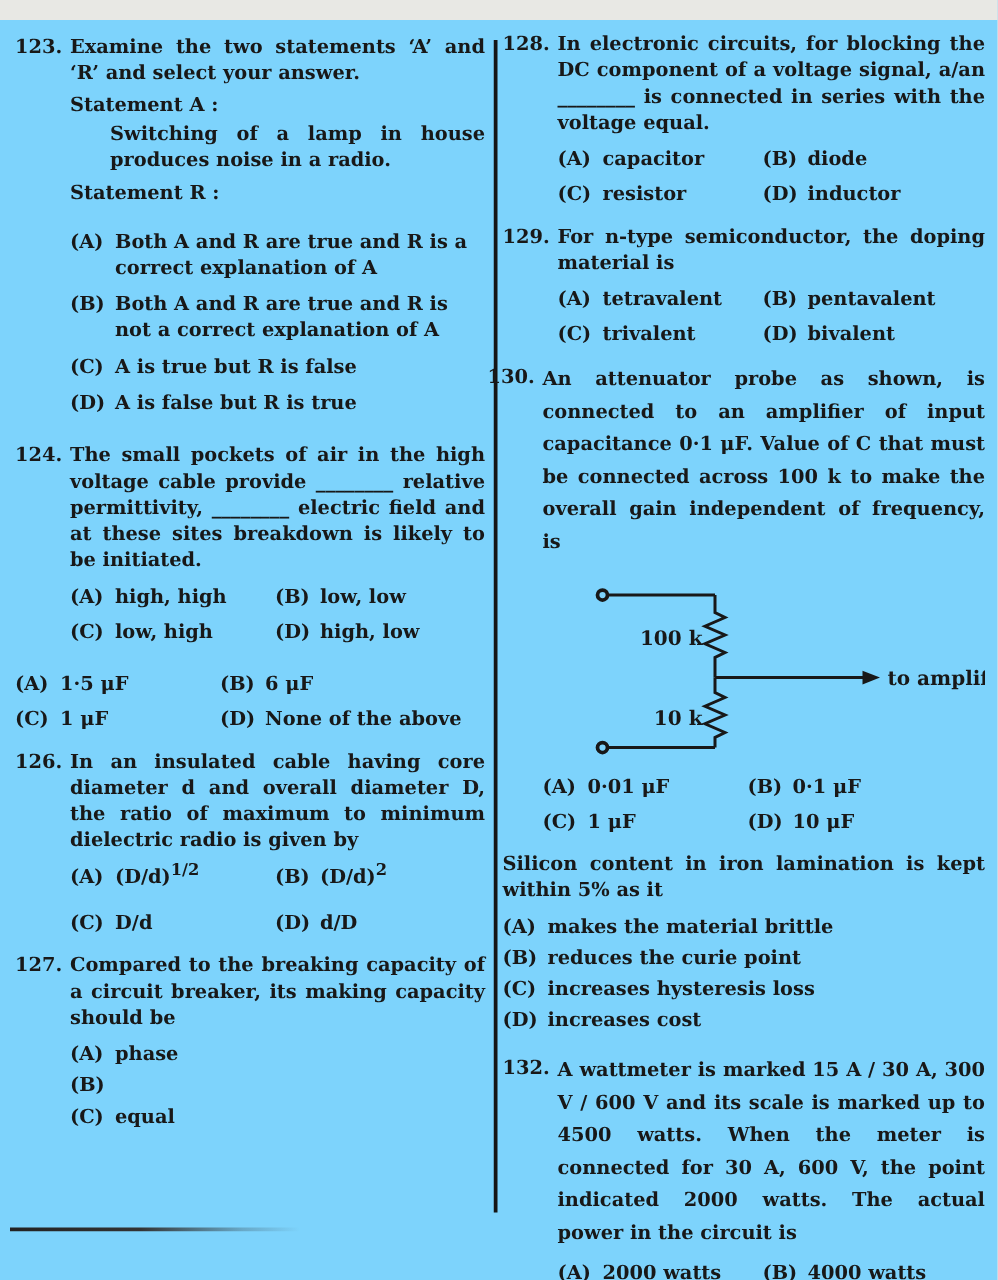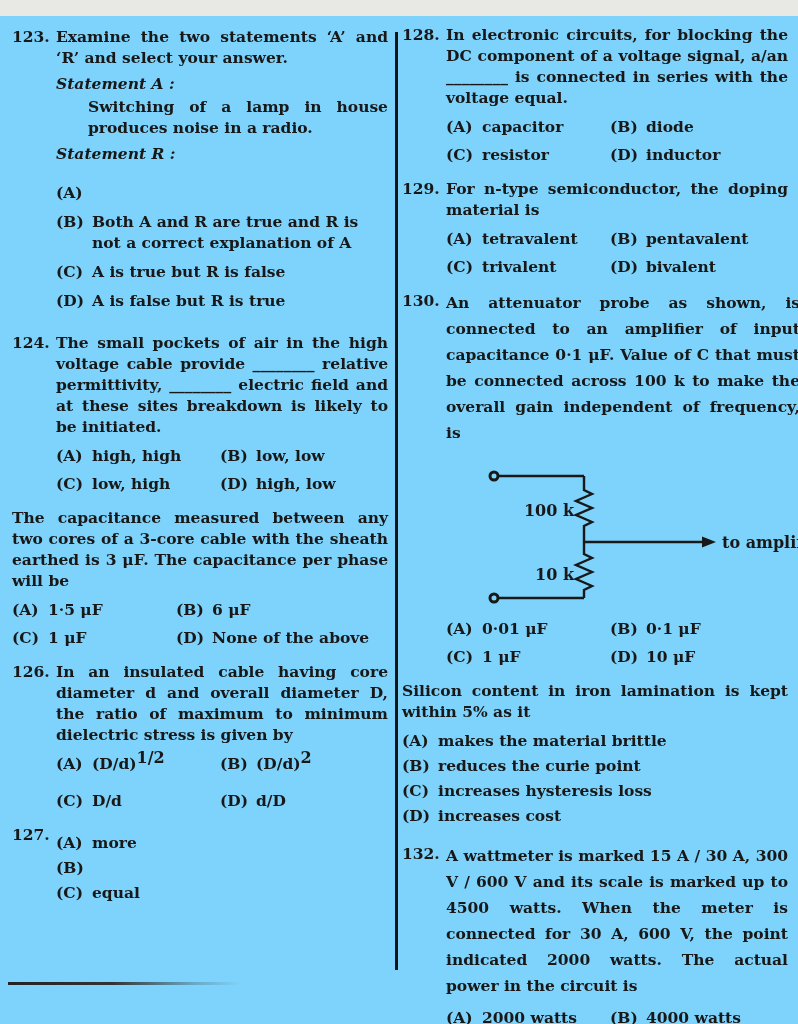--- a/index.html
+++ b/index.html
@@ -24,37 +24,37 @@
     position:absolute; left:8px; top:966px;
     width:232px; height:3px;
     background:linear-gradient(to right,#222 0%,#333 45%,rgba(40,40,40,0.25) 80%,transparent 100%);
   }
 
   .q { display:flex; margin-bottom:13px; }
   .qnum { width:44px; flex-shrink:0; font-size:15.5px; line-height:21px; }
   .qbody { flex:1; font-size:15.5px; line-height:21px; text-align:justify; }
   .qbody.loose { line-height:26px; }
 
-  .stmt-label { font-style:italic; margin:5px 0 2px 0; }
+  .stmt-label { margin:5px 0 2px 0; }
   .stmt-text  { margin:0 0 3px 32px; text-align:justify; }
 
   .opts { margin-top:8px; }
   .opts-gap-lg { margin-top:18px; }
   .opt { display:flex; text-align:left; }
   .olab { width:36px; flex-shrink:0; }
   .otext { flex:1; }
   .opts.one .opt { margin-bottom:8px; }
   .opts.one.tight .opt { margin-bottom:4px; }
   .opts.two {
     display:grid;
     grid-template-columns:162px 1fr;
     row-gap:7px; column-gap:2px;
   }
   .opts.two.roomy { row-gap:16px; }
-  sup { font-size:16px; line-height:0; }
+  sup { font-size:13px; line-height:0; }
 
   .figure-wrap { margin:12px 0 4px 34px; }
   svg.circuit { display:block; }
   svg.circuit text {
     font-family:"DejaVu Serif","Liberation Serif",serif;
     font-weight:700; font-size:16px; fill:#181818;
   }
 </style>
 </head>
 <body>
@@ -69,20 +69,21 @@
     <div class="q">
       <div class="qnum">123.</div>
       <div class="qbody">
         <div>Examine the two statements ‘A’ and ‘R’ and select your answer.</div>
         <div class="stmt-label">Statement A :</div>
         <div class="stmt-text">Switching of a lamp in house produces noise in a radio.</div>
         <div class="stmt-label">Statement R :</div>
         <div class="opts one opts-gap-lg">
           <div class="opt">
               <span class="olab">(A)</span>
+              <span class="otext">Both A and R are true and R is a correct explanation of A</span>
             </div>
           <div class="opt">
               <span class="olab">(B)</span>
               <span class="otext">Both A and R are true and R is not a correct explanation of A</span>
             </div>
           <div class="opt">
               <span class="olab">(C)</span>
               <span class="otext">A is true but R is false</span>
             </div>
           <div class="opt">
@@ -113,21 +114,20 @@
           <div class="opt">
               <span class="olab">(D)</span>
               <span class="otext">high, low</span>
             </div>
         </div>
       </div>
     </div>
 
     <div class="q">
       <div class="qbody">
-        <div>The capacitance measured between any two cores of a 3-core cable with the sheath earthed is 3 μF. The capacitance per phase will be</div>
         <div class="opts two">
           <div class="opt">
               <span class="olab">(A)</span>
               <span class="otext">1·5 μF</span>
             </div>
           <div class="opt">
               <span class="olab">(B)</span>
               <span class="otext">6 μF</span>
             </div>
           <div class="opt">
@@ -138,21 +138,21 @@
               <span class="olab">(D)</span>
               <span class="otext">None of the above</span>
             </div>
         </div>
       </div>
     </div>
 
     <div class="q">
       <div class="qnum">126.</div>
       <div class="qbody">
-        <div>In an insulated cable having core diameter d and overall diameter D, the ratio of maximum to minimum dielectric stress is given by</div>
+        <div>In an insulated cable having core diameter d and overall diameter D, the ratio of maximum to minimum dielectric radio is given by</div>
         <div class="opts two roomy">
           <div class="opt">
               <span class="olab">(A)</span>
               <span class="otext"><span>(D/d)</span><sup>1/2</sup></span>
             </div>
           <div class="opt">
               <span class="olab">(B)</span>
               <span class="otext"><span>(D/d)</span><sup>2</sup></span>
             </div>
           <div class="opt">
@@ -163,24 +163,25 @@
               <span class="olab">(D)</span>
               <span class="otext">d/D</span>
             </div>
         </div>
       </div>
     </div>
 
     <div class="q">
       <div class="qnum">127.</div>
       <div class="qbody">
+        <div>Compared to the breaking capacity of a circuit breaker, its making capacity should be</div>
         <div class="opts one tight">
           <div class="opt">
               <span class="olab">(A)</span>
-              <span class="otext">more</span>
+              <span class="otext">phase</span>
             </div>
           <div class="opt">
               <span class="olab">(B)</span>
             </div>
           <div class="opt">
               <span class="olab">(C)</span>
               <span class="otext">equal</span>
             </div>
 
         </div>
@@ -234,21 +235,21 @@
               <span class="otext">trivalent</span>
             </div>
           <div class="opt">
               <span class="olab">(D)</span>
               <span class="otext">bivalent</span>
             </div>
         </div>
       </div>
     </div>
 
-    <div class="q" style="margin-top:12px;">
+    <div class="q" style="margin-top:12px;justify-content:flex-end;">
       <div class="qnum">130.</div>
       <div class="qbody loose">
         <div>An attenuator probe as shown, is connected to an amplifier of input capacitance 0·1 μF. Value of C that must be connected across 100 k to make the overall gain independent of frequency, is</div>
 
         <div class="figure-wrap">
           <svg class="circuit" width="320" height="152" viewBox="0 0 320 152">
 
             <circle cx="14" cy="18" r="4" fill="none" stroke="#181818" stroke-width="3"></circle>
             <path d="M18,18 H104" stroke="#181818" stroke-width="2.4" fill="none"></path>
 

